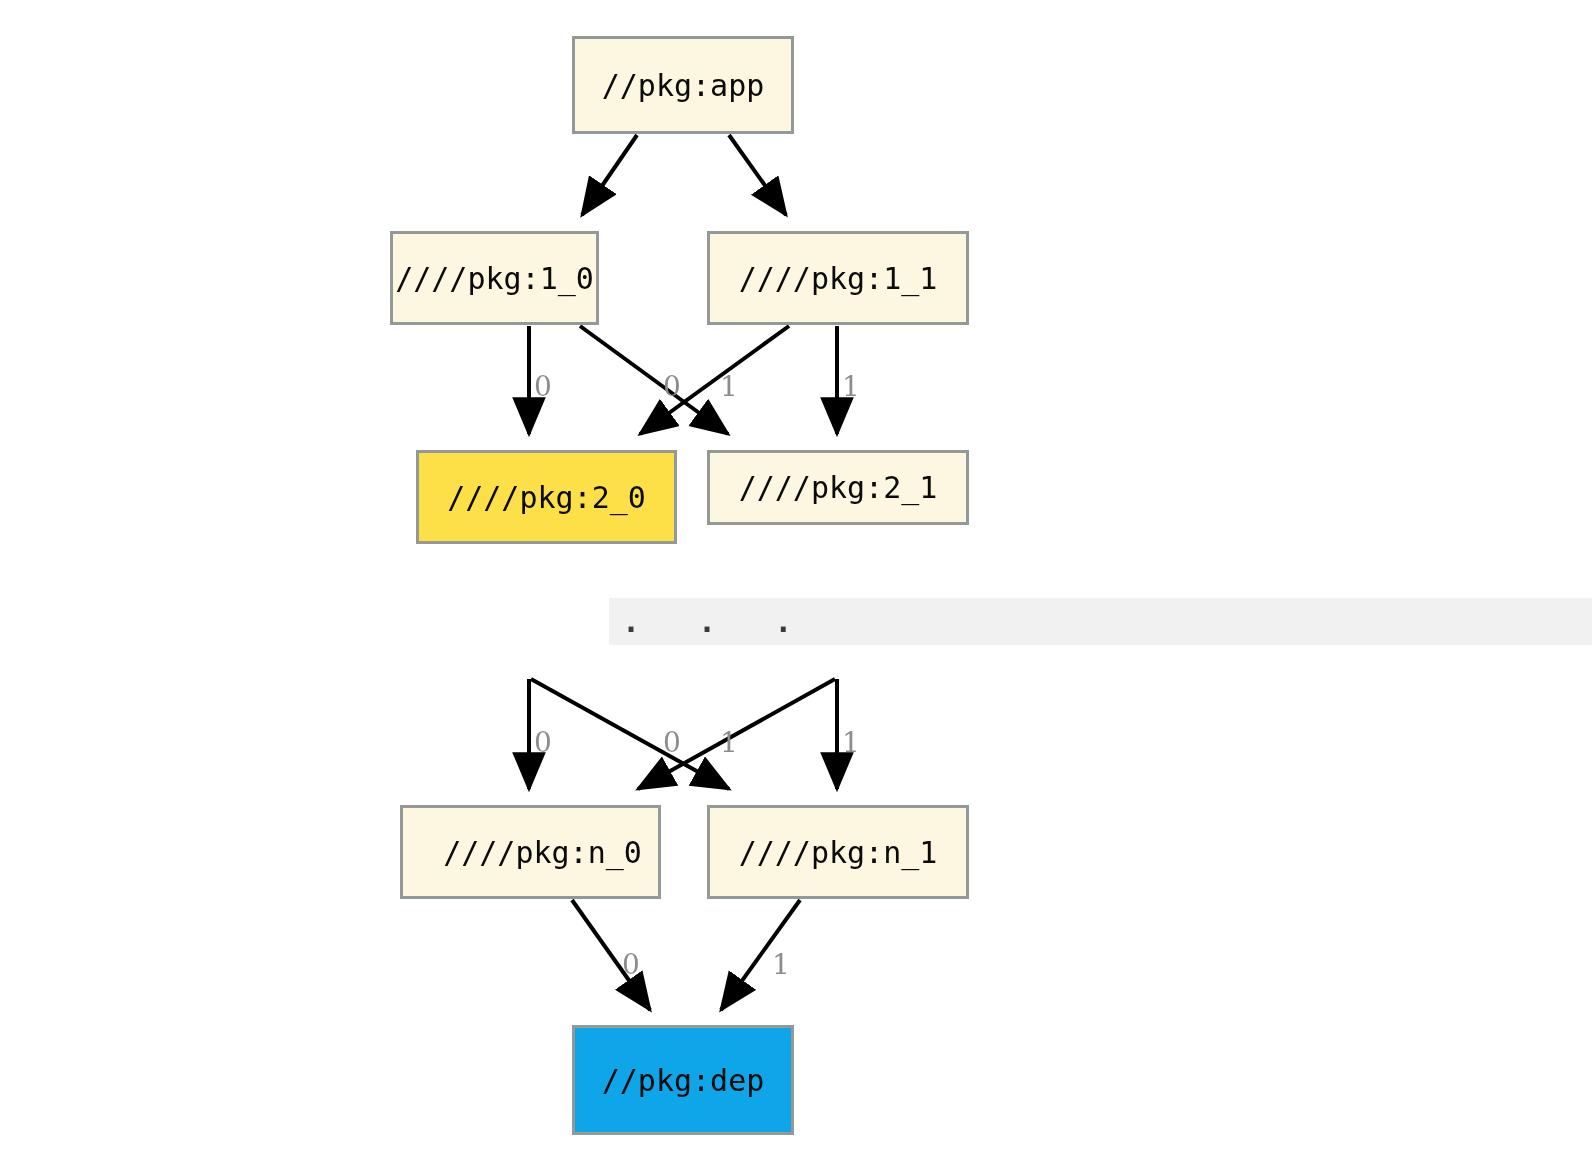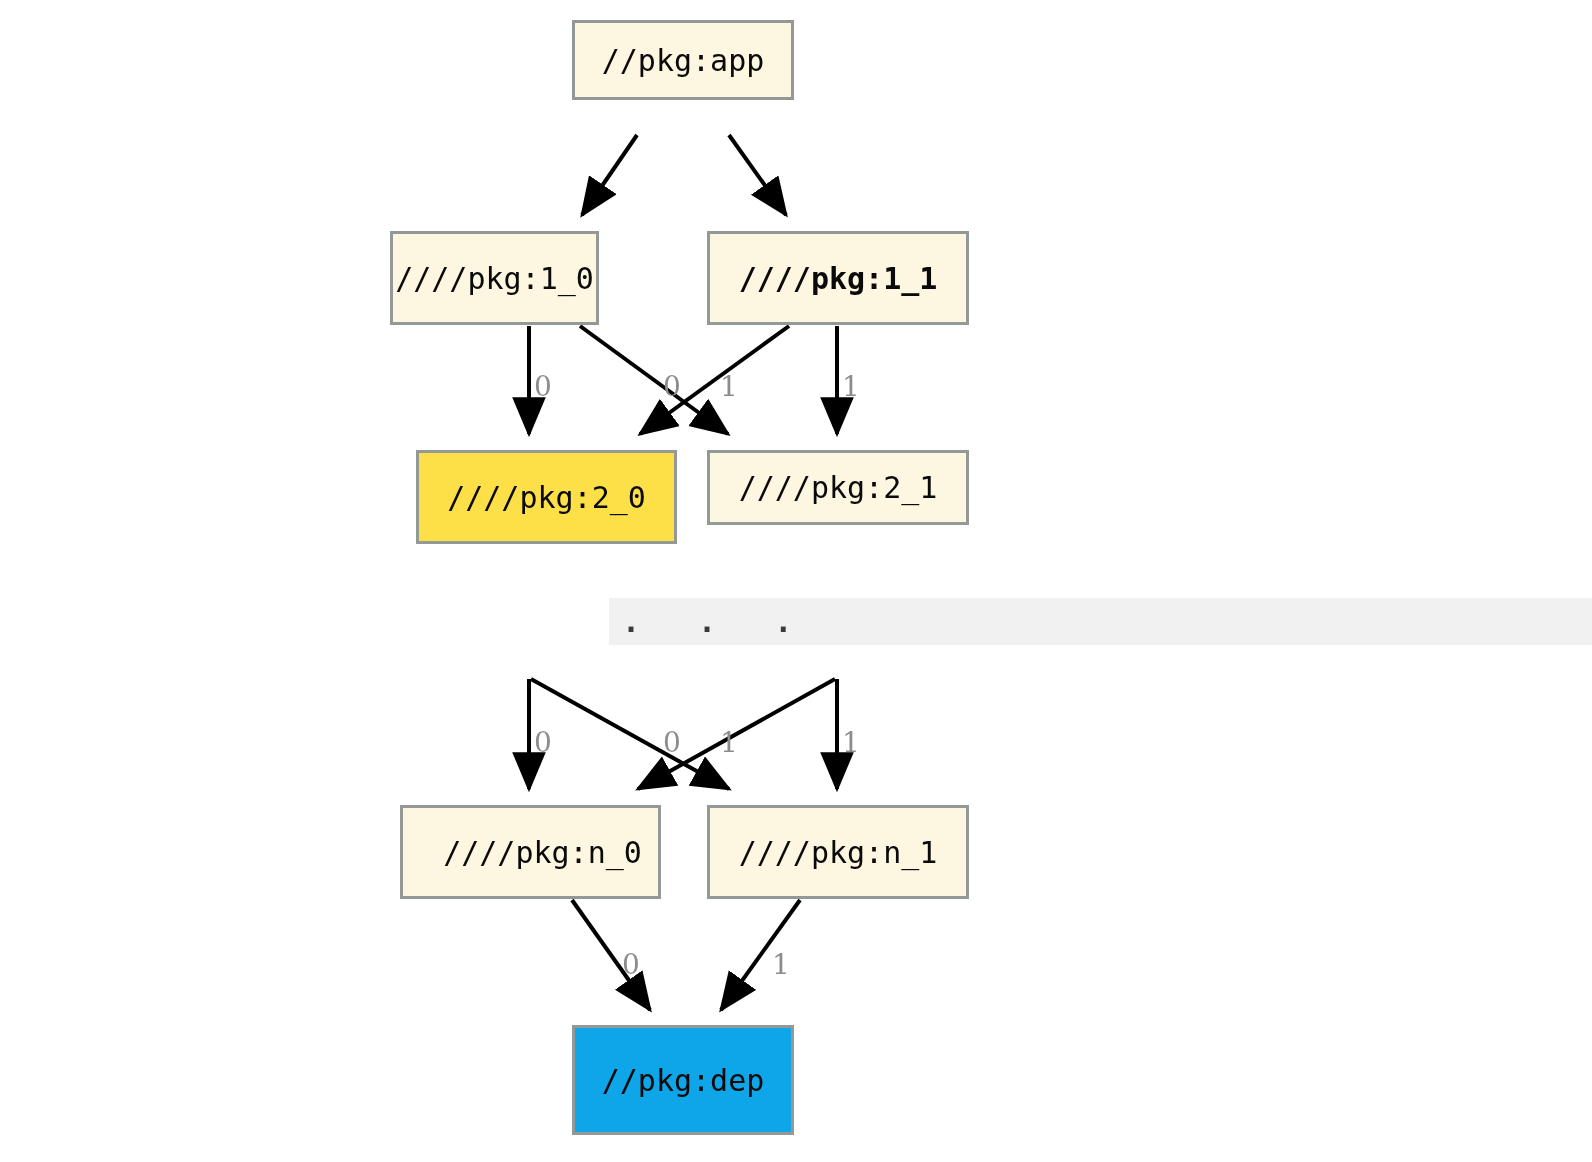--- a/index.html
+++ b/index.html
@@ -96,27 +96,27 @@
         <path d="M 529,679 L 529,789" stroke="#000000" stroke-width="4" fill="none" marker-end="url(#arrowhead)"></path>
         <path d="M 531,679 L 729,789" stroke="#000000" stroke-width="4" fill="none" marker-end="url(#arrowhead)"></path>
         <path d="M 835,679 L 638,789" stroke="#000000" stroke-width="4" fill="none" marker-end="url(#arrowhead)"></path>
         <path d="M 837,679 L 837,789" stroke="#000000" stroke-width="4" fill="none" marker-end="url(#arrowhead)"></path>
         <path d="M 572,900 L 650,1010" stroke="#000000" stroke-width="4" fill="none" marker-end="url(#arrowhead)"></path>
         <path d="M 800,900 L 721,1010" stroke="#000000" stroke-width="4" fill="none" marker-end="url(#arrowhead)"></path>
       </g>
   </svg>
 
   <div id="nodes-layer">
-      <div class="node-box" style="left: 572px; top: 20px; width: 222px; height: 80px; background: rgb(253, 246, 224); border-color: rgb(147, 153, 150);">
+      <div class="node-box" style="left: 572px; top: 36px; width: 222px; height: 98px; background: rgb(253, 246, 224); border-color: rgb(147, 153, 150);">
         <span class="node-label">//pkg:app</span>
       </div>
       <div class="node-box" style="left: 390px; top: 231px; width: 209px; height: 94px; background: rgb(253, 246, 224); border-color: rgb(147, 153, 150);">
         <span class="node-label">////pkg:1_0</span>
       </div>
-      <div class="node-box" style="left: 707px; top: 231px; width: 262px; height: 94px; background: rgb(253, 246, 224); border-color: rgb(147, 153, 150); font-weight: bold;">
+      <div class="node-box" style="left: 707px; top: 231px; width: 262px; height: 94px; background: rgb(253, 246, 224); border-color: rgb(147, 153, 150);">
         <span class="node-label">////pkg:1_1</span>
       </div>
       <div class="node-box" style="left: 416px; top: 450px; width: 261px; height: 94px; background: #fde047; border-color: rgb(147, 153, 150);">
         <span class="node-label">////pkg:2_0</span>
       </div>
       <div class="node-box" style="left: 707px; top: 450px; width: 262px; height: 75px; background: rgb(253, 246, 224); border-color: rgb(147, 153, 150);">
         <span class="node-label">////pkg:2_1</span>
       </div>
       <div class="node-box" style="left: 400px; top: 805px; width: 261px; height: 94px; background: rgb(253, 246, 224); border-color: rgb(147, 153, 150); padding-left: 24px;">
         <span class="node-label">////pkg:n_0</span>

